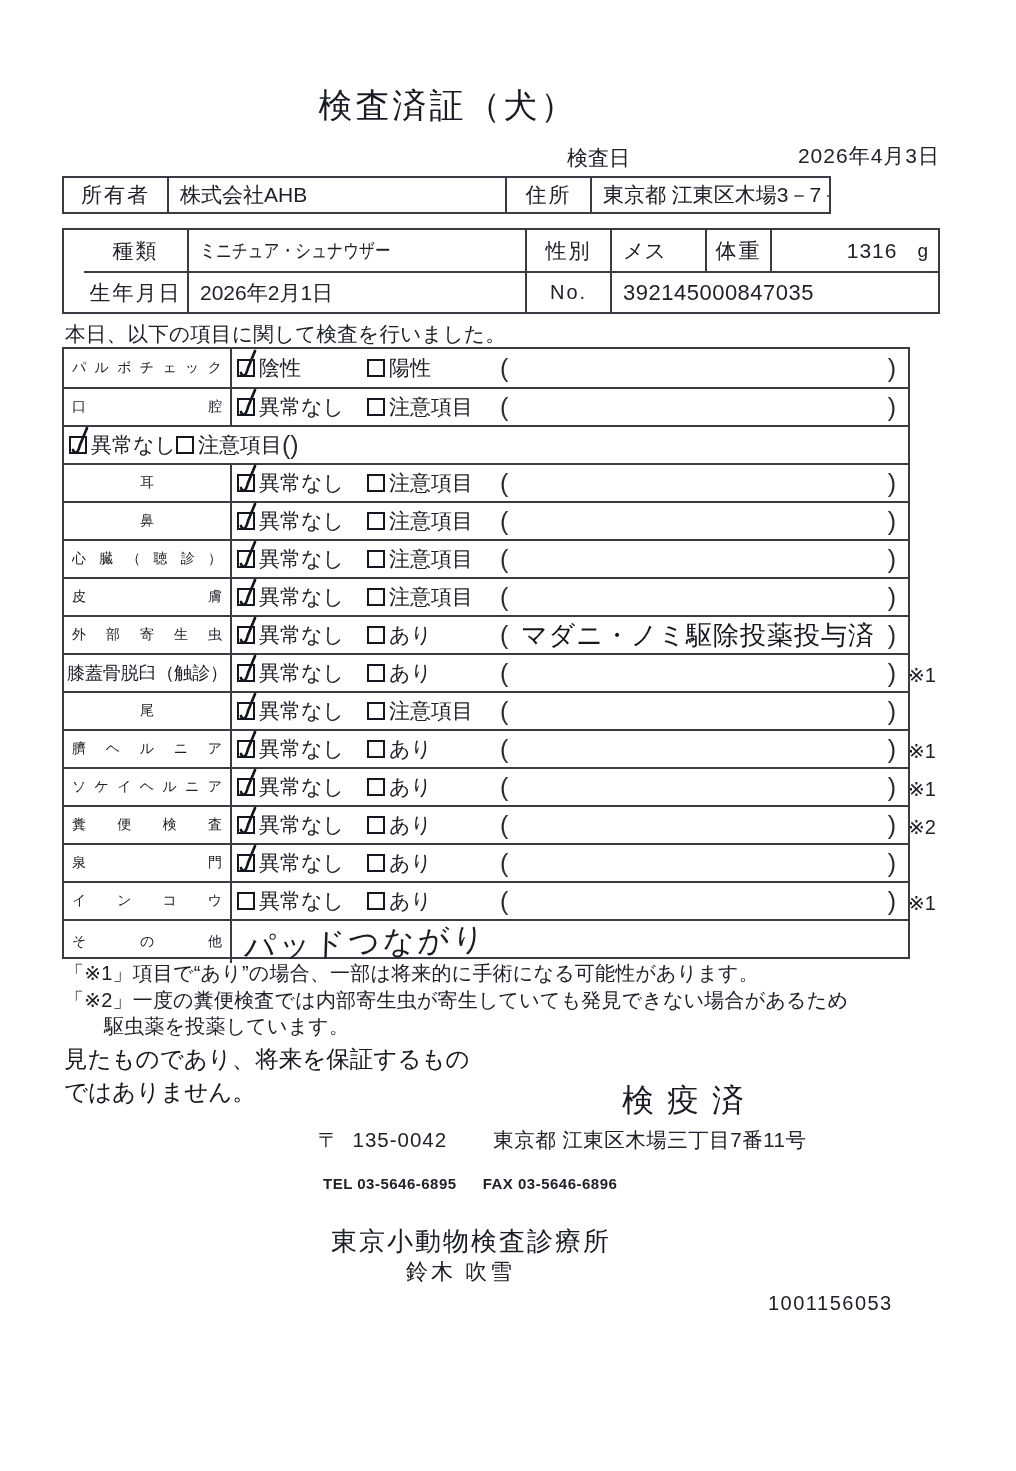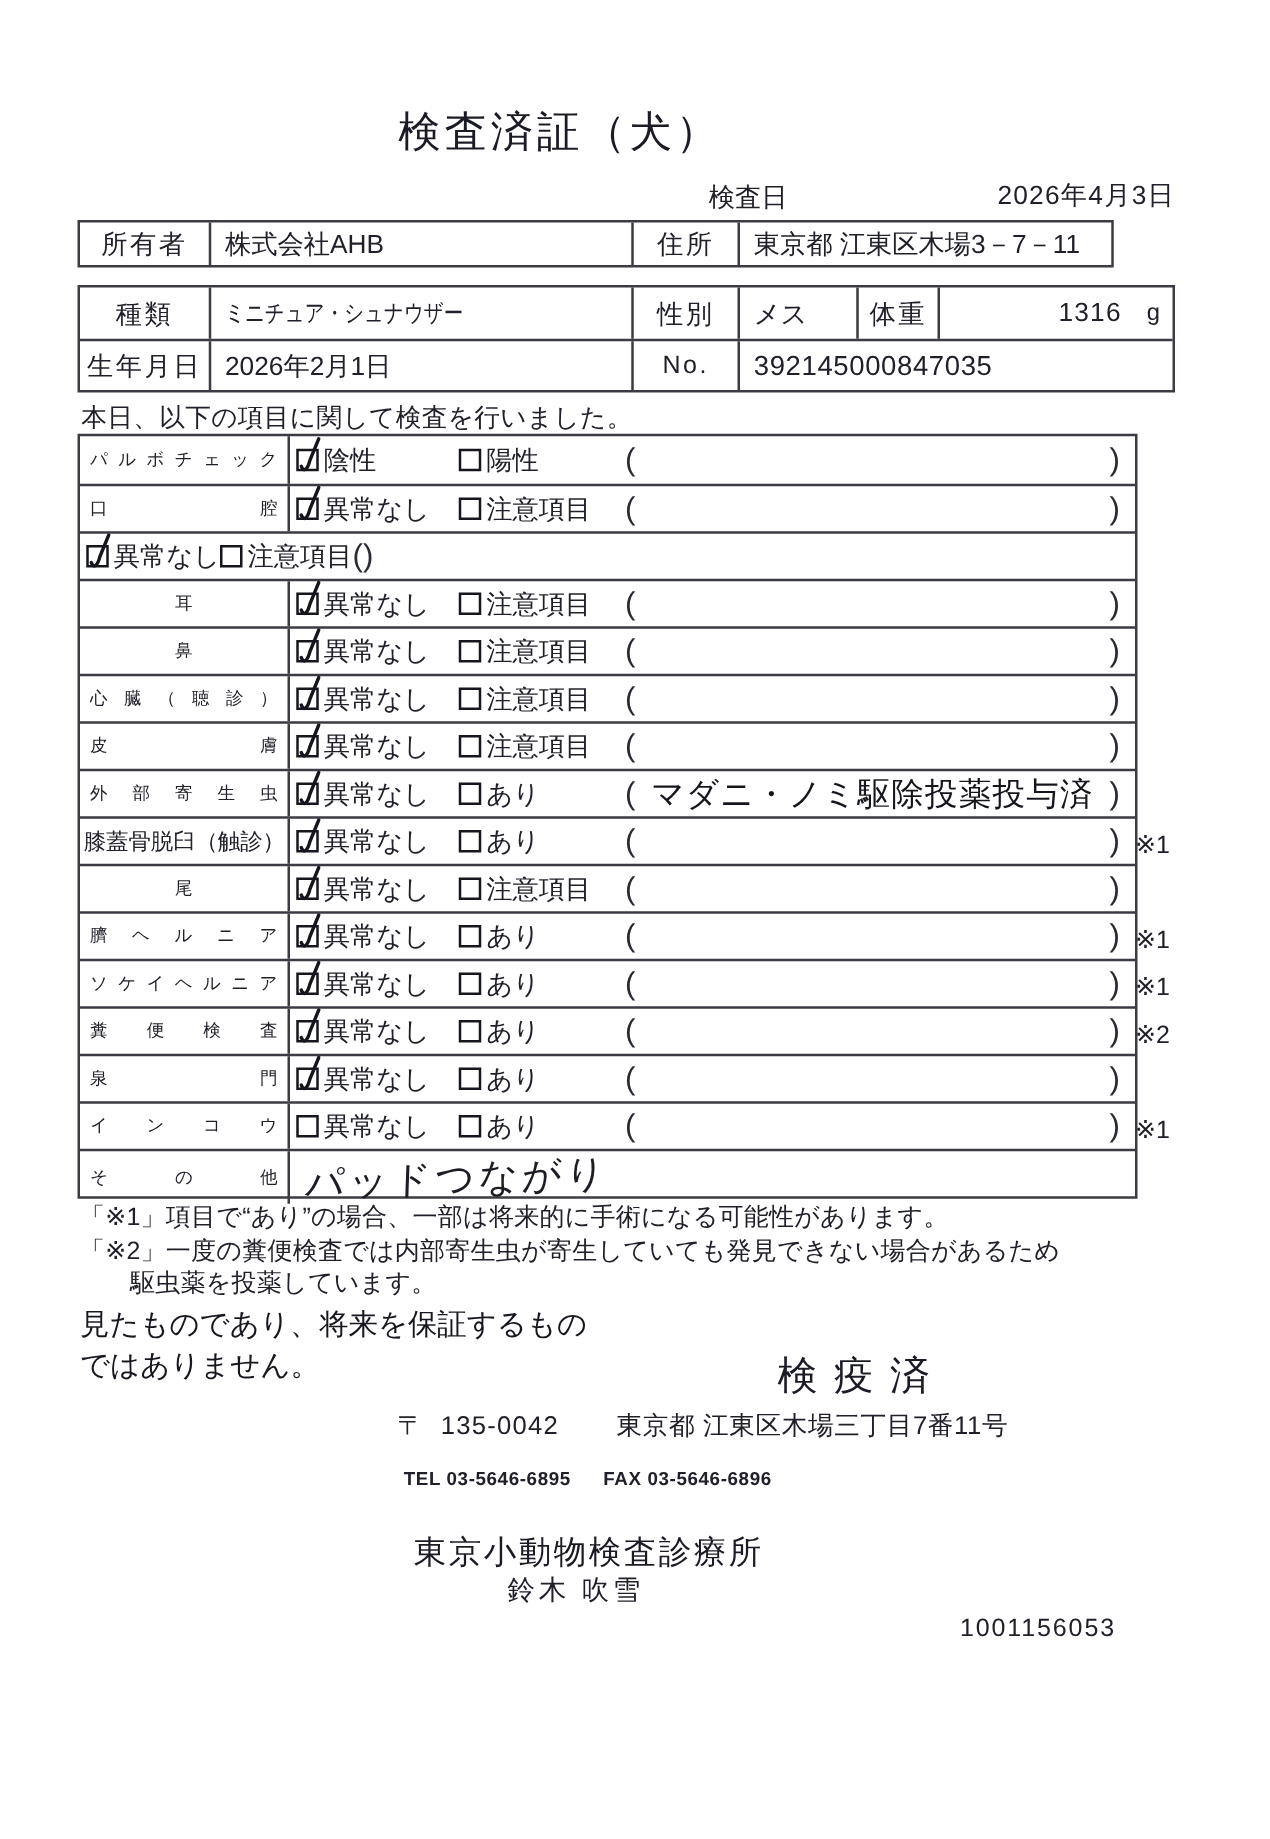--- a/index.html
+++ b/index.html
@@ -21,23 +21,23 @@
   
   .info-table { border:2px solid #3b3b44; box-sizing:border-box; background:#fff; }
   .row { display:grid; box-sizing:border-box; }
   .cell {
     display:flex; align-items:center; box-sizing:border-box;
     border-left:2px solid #3b3b44; font-size:21px; overflow:hidden; white-space:nowrap;
   }
   .cell:first-child { border-left:none; }
   .cell.lab { justify-content:center; letter-spacing:2px; }
   .cell.val { padding-left:11px; }
-  #owner-table { top:176px; left:62px; width:829px; }
+  #owner-table { top:176px; left:62px; width:769px; }
   #owner-table .row { grid-template-columns:103px 338px 85px 1fr; height:34px; }
-  #pet-table { top:228px; left:62px; width:878px; }
+  #pet-table { top:228px; left:62px; width:878px;padding-left:20px; }
   #pet-table .row1 { grid-template-columns:103px 338px 85px 95px 65px 1fr; height:41px; }
   #pet-table .row2 { grid-template-columns:103px 338px 85px 1fr; height:41px; border-top:2px solid #3b3b44; }
   .breed-val { font-size:19px; display:inline-block; transform:scaleX(.82); transform-origin:left center; letter-spacing:0; }
   .weight-cell { justify-content:flex-end; padding-right:10px; }
   .weight-num { font-size:21px; letter-spacing:1px; }
   .weight-unit { font-size:19px; margin-left:20px; }
   .no-lab { font-size:20px; letter-spacing:0; }
   .no-val { font-size:22px; letter-spacing:.5px; }
 
   .intro { top:320px; left:65px; font-size:20.5px; letter-spacing:.3px; }

